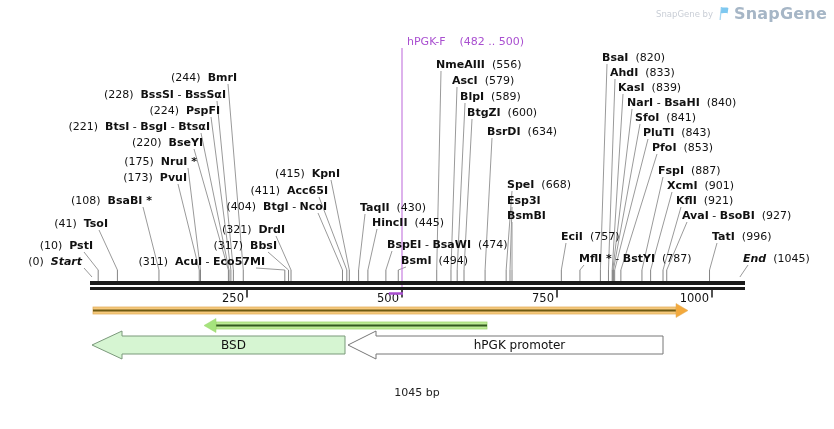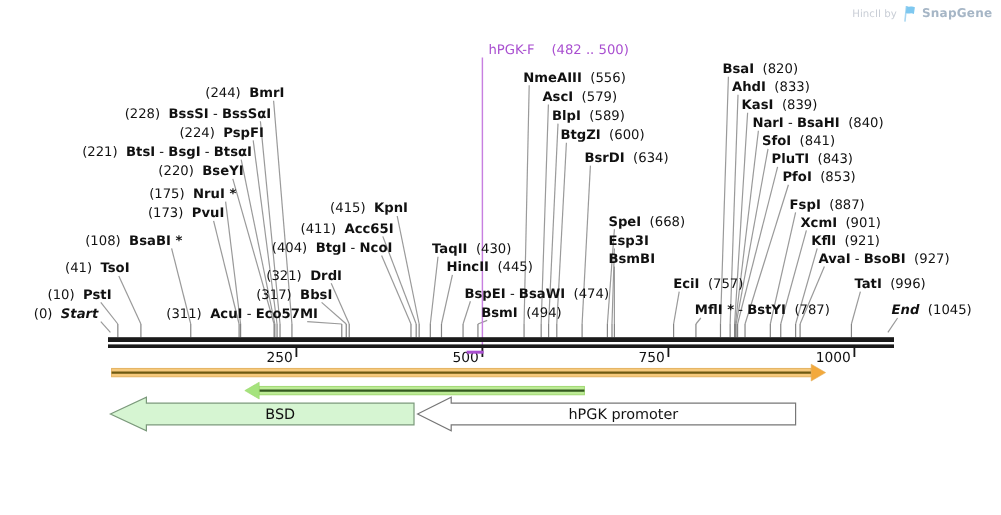--- a/index.html
+++ b/index.html
@@ -5,21 +5,21 @@
   html,body{margin:0;padding:0;background:#ffffff;}
   .canvas{position:relative;width:834px;height:429px;background:#fff;overflow:hidden;
           font-family:"DejaVu Sans",sans-serif;}
   #map-svg{position:absolute;left:0;top:0;}
   #map-svg text{font-family:"DejaVu Sans",sans-serif;}
   .title-block{position:absolute;left:0;top:385px;width:100%;text-align:center;pointer-events:none;}
   .title-name{font-size:14.5px;font-weight:bold;color:#111;letter-spacing:.2px;}
   .title-len{font-size:11px;color:#222;margin-top:1px;}
   .wm{position:absolute;top:4px;right:7px;display:flex;align-items:center;gap:5px;}
   .wm-created{font-size:8.5px;color:#c9ced6;}
-  .wm-brand{font-size:10px;font-weight:600;color:#a6b6c6;letter-spacing:.2px;}
+  .wm-brand{font-size:16px;font-weight:600;color:#a6b6c6;letter-spacing:.2px;}
 </style>
 </head>
 <body>
 
 <div class="canvas">
   <svg id="map-svg" width="834" height="429" viewBox="0 0 834 429">
       <line x1="228" y1="84" x2="243.28" y2="270" stroke="#9a9a9a" stroke-width="1"></line>
       <line x1="243.28" y1="270" x2="243.28" y2="281" stroke="#848484" stroke-width="1"></line>
       <line x1="217" y1="101" x2="233.35999999999999" y2="270" stroke="#9a9a9a" stroke-width="1"></line>
       <line x1="233.35999999999999" y1="270" x2="233.35999999999999" y2="281" stroke="#848484" stroke-width="1"></line>
@@ -168,23 +168,24 @@
       <text x="658" y="174" font-size="11" fill="#111111" text-anchor="start"><tspan font-weight="bold">FspI</tspan><tspan>&nbsp;&nbsp;(887)</tspan></text>
       <text x="667" y="189" font-size="11" fill="#111111" text-anchor="start"><tspan font-weight="bold">XcmI</tspan><tspan>&nbsp;&nbsp;(901)</tspan></text>
       <text x="676" y="204" font-size="11" fill="#111111" text-anchor="start"><tspan font-weight="bold">KflI</tspan><tspan>&nbsp;&nbsp;(921)</tspan></text>
       <text x="682" y="219" font-size="11" fill="#111111" text-anchor="start"><tspan font-weight="bold">AvaI</tspan><tspan>&nbsp;-&nbsp;</tspan><tspan font-weight="bold">BsoBI</tspan><tspan>&nbsp;&nbsp;(927)</tspan></text>
       <text x="712" y="240" font-size="11" fill="#111111" text-anchor="start"><tspan font-weight="bold">TatI</tspan><tspan>&nbsp;&nbsp;(996)</tspan></text>
       <text x="743" y="262" font-size="11" fill="#111111" text-anchor="start"><tspan font-weight="bold" font-style="italic">End</tspan><tspan>&nbsp;&nbsp;(1045)</tspan></text>
       <text x="407" y="45" font-size="11" fill="#a94fd0"><tspan>hPGK-F</tspan><tspan dx="14">(482 .. 500)</tspan></text>
     </svg>
 
   <div class="wm">
-    <span class="wm-created">HincII by</span>
+    <span class="wm-created">SnapGene by</span>
     <svg width="11" height="15" viewBox="0 0 11 15">
       <path d="M2.1 14 L3.4 1" stroke="#a9d7f1" stroke-width="1.3" fill="none"></path>
       <path d="M3.5 1 C5.6 2.5 7.4 0.6 10.4 2 L9.6 7.6 C6.9 6.3 5.1 8.1 2.8 6.9 Z" fill="#7ec8f0"></path>
     </svg>
     <span class="wm-brand">SnapGene</span>
   </div>
 
   <div class="title-block">
+    <div class="title-len">1045 bp</div>
   </div>
 </div>
 
 </body></html>

